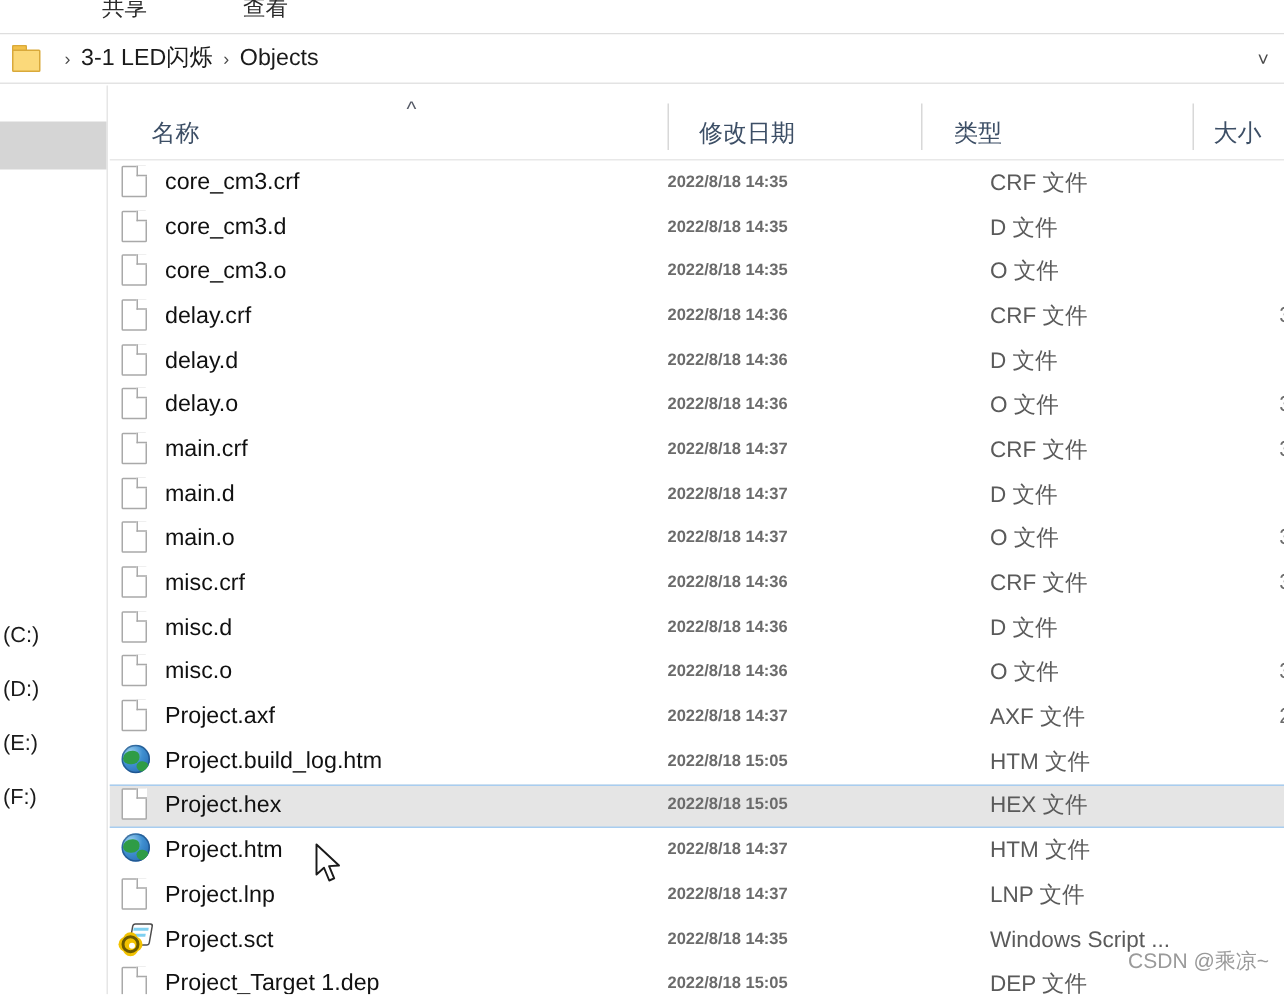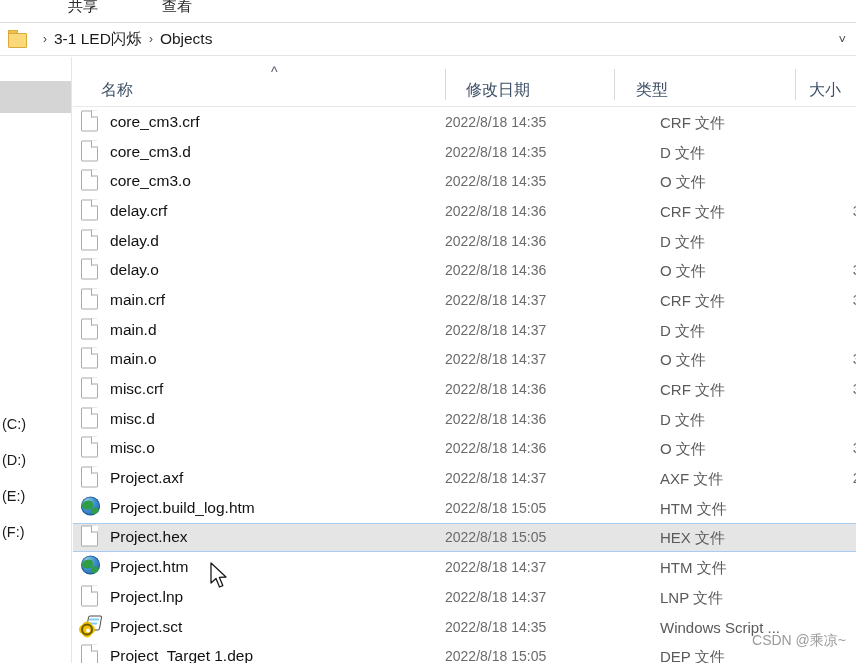--- a/index.html
+++ b/index.html
@@ -200,24 +200,25 @@
     font-size: 15.5px;
     color: #111111;
     white-space: nowrap;
     line-height: 1;
   }
   .cell-date {
     position: absolute;
     left: 372px;
     top: 50%;
     transform: translateY(-50%);
-    font-size: 14px;
+    font-size: 11px;
     color: #6b6b6b;
     white-space: nowrap;
     line-height: 1;
+    font-weight: bold;
   }
   .cell-type {
     position: absolute;
     left: 563px;
     top: 50%;
     transform: translateY(-50%);
     font-size: 15px;
     color: #5a5a5a;
     white-space: nowrap;
     line-height: 1;

